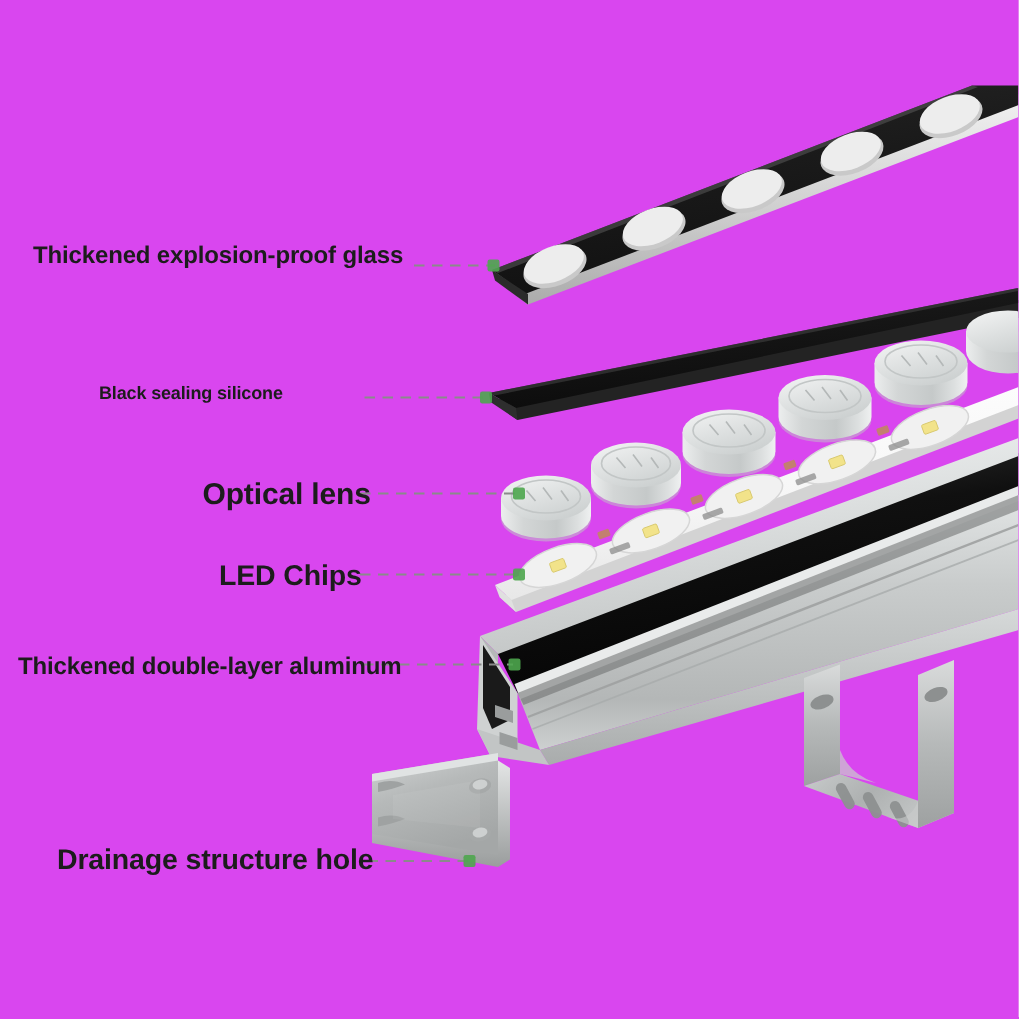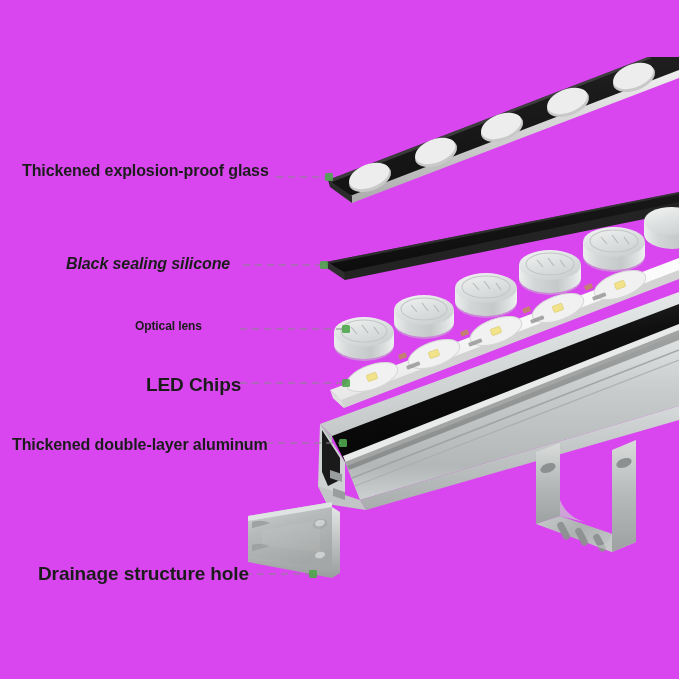--- a/index.html
+++ b/index.html
@@ -318,19 +318,19 @@
         <line x1="240" y1="383" x2="345" y2="383" stroke="#8a8a8a" stroke-width="1.2" stroke-dasharray="7 5"></line>
         <rect x="342" y="379" width="8" height="8" rx="1.5" fill="#4ea64e" opacity="0.9"></rect>
         <line x1="242" y1="443" x2="342" y2="443" stroke="#8a8a8a" stroke-width="1.2" stroke-dasharray="7 5"></line>
         <rect x="339" y="439" width="8" height="8" rx="1.5" fill="#4ea64e" opacity="0.9"></rect>
         <line x1="245" y1="574" x2="312" y2="574" stroke="#8a8a8a" stroke-width="1.2" stroke-dasharray="7 5"></line>
         <rect x="309" y="570" width="8" height="8" rx="1.5" fill="#4ea64e" opacity="0.9"></rect>
       </g>
   </svg>
 
   <div class="lbl" id="t0" style="left: 22px; top: 163px; font-size: 16px; color: rgb(28, 28, 28);">Thickened explosion-proof glass</div>
-  <div class="lbl" id="t1" style="left: 66px; top: 256px; font-size: 16px; color: rgb(28, 28, 28); font-style: italic;">Black sealing silicone</div>
-  <div class="lbl" id="t2" style="left: 135px; top: 320px; font-size: 12px; color: rgb(28, 28, 28);">Optical lens</div>
+  <div class="lbl" id="t1" style="left: 66px; top: 256px; font-size: 12px; color: rgb(28, 28, 28);">Black sealing silicone</div>
+  <div class="lbl" id="t2" style="left: 135px; top: 320px; font-size: 20px; color: rgb(28, 28, 28);">Optical lens</div>
   <div class="lbl" id="t3" style="left: 146px; top: 375px; font-size: 19px; color: rgb(28, 28, 28);">LED Chips</div>
   <div class="lbl" id="t5" style="left: 38px; top: 564px; font-size: 19px; color: rgb(28, 28, 28);">Drainage structure hole</div>
   <div class="lbl" id="t4" style="left: 12px; top: 437px; font-size: 16px; color: rgb(28, 28, 28);">Thickened double-layer aluminum</div>
 
 </div>
 
 </body></html>

